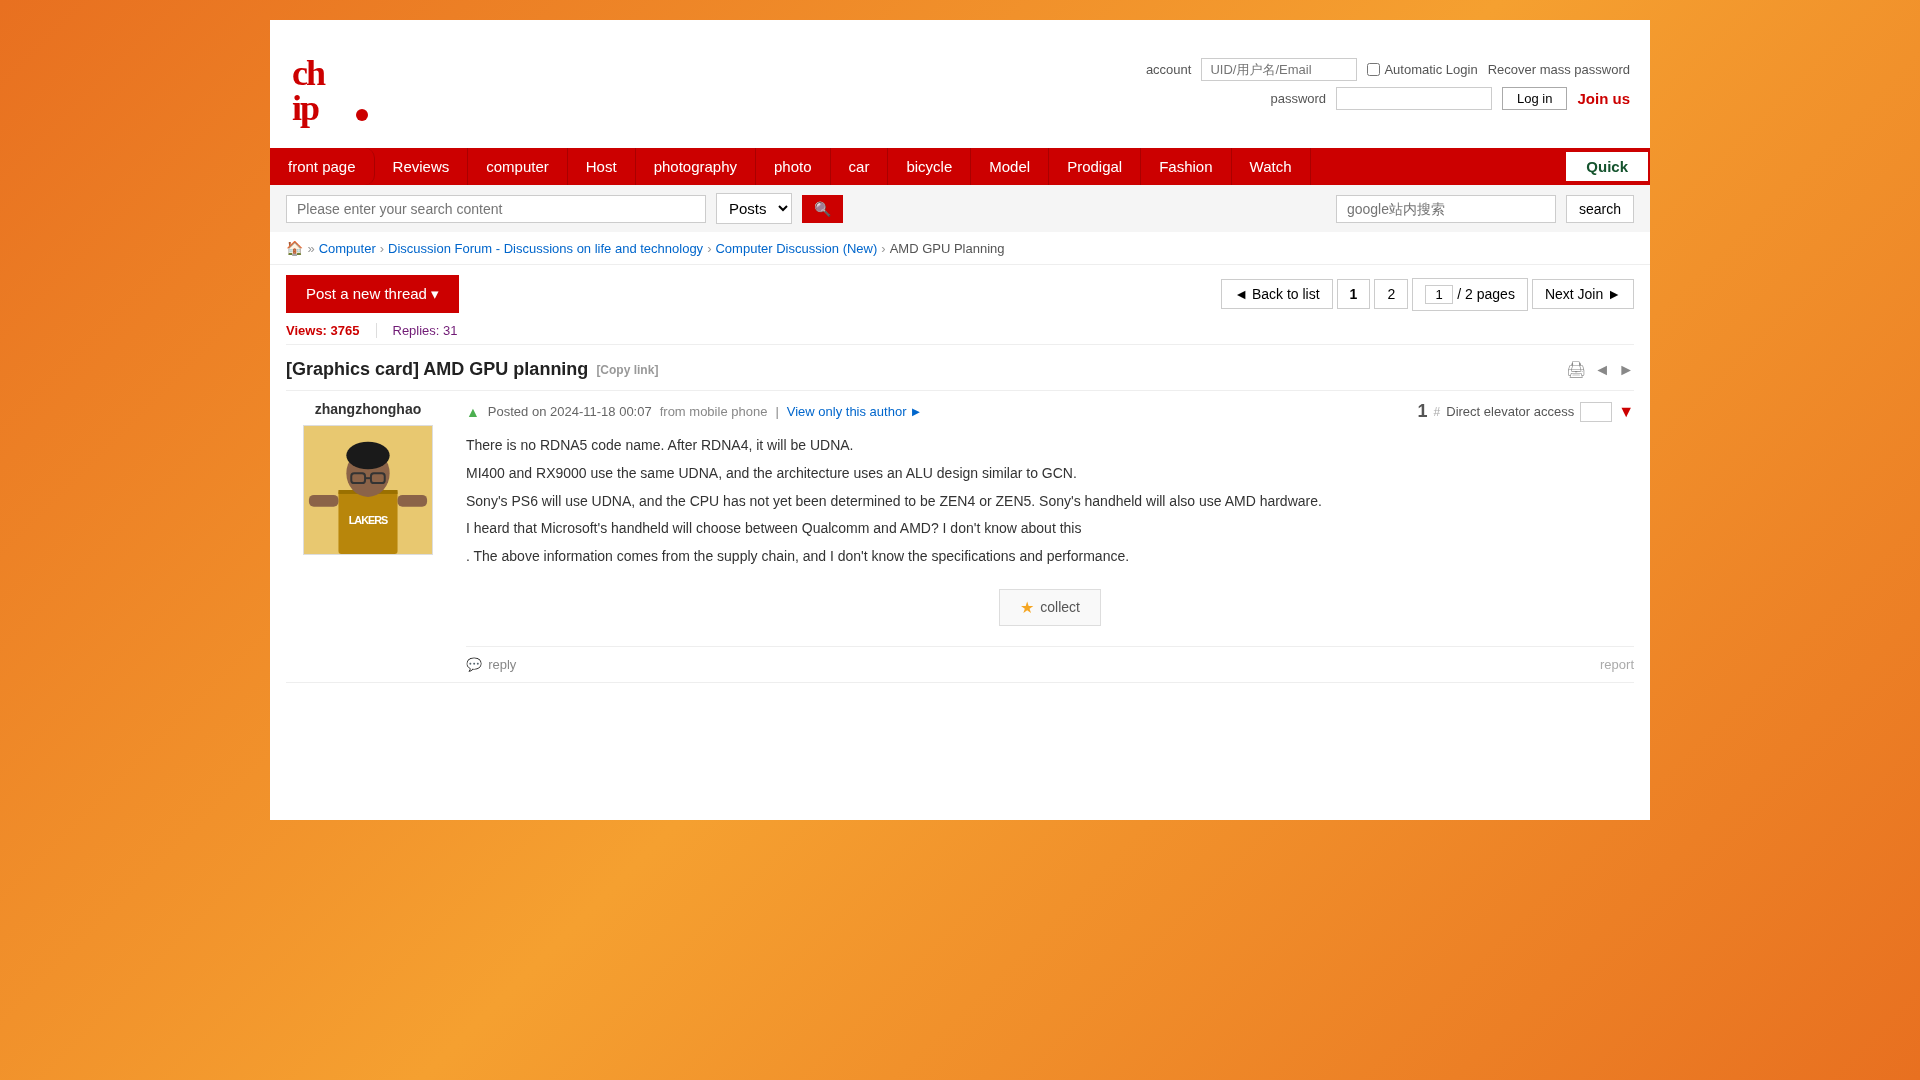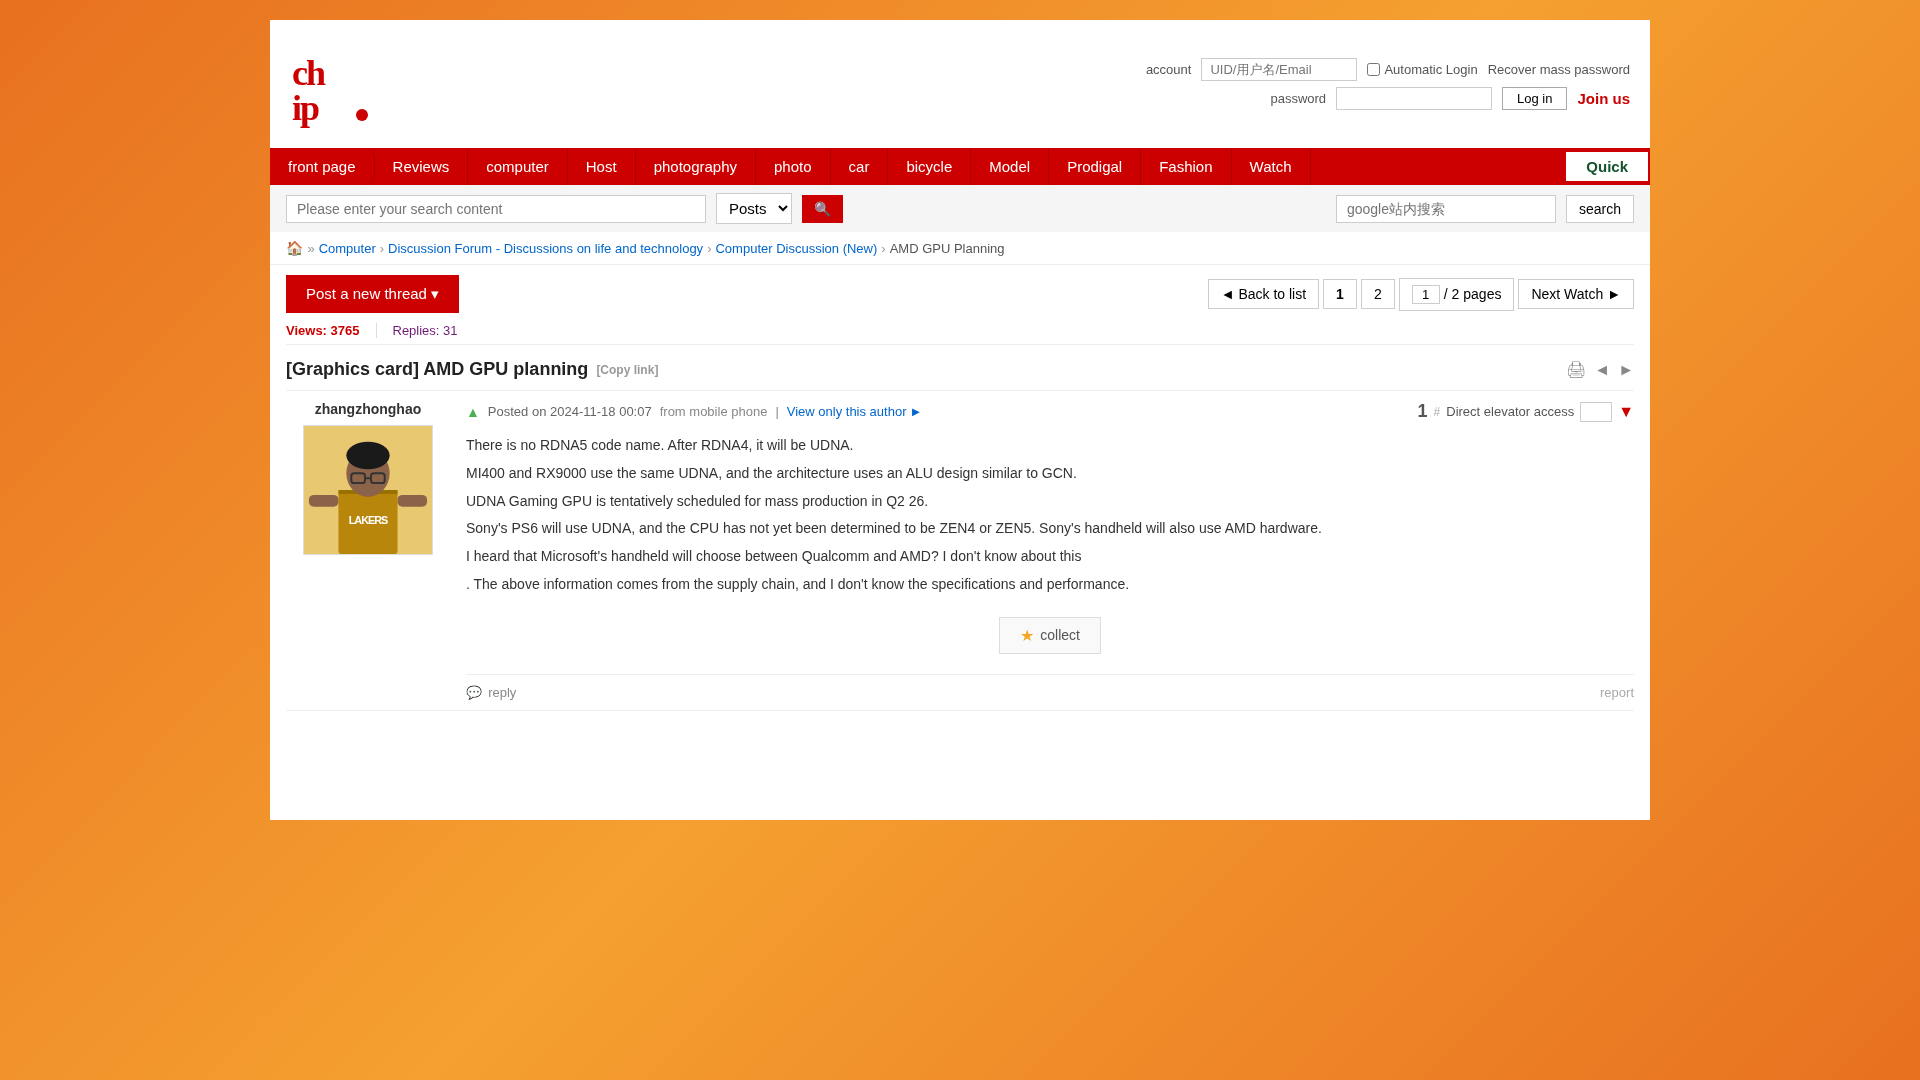--- a/index.html
+++ b/index.html
@@ -497,21 +497,21 @@
     <button class="post-new-btn">Post a new thread ▾</button>
     <div class="pagination">
       <button class="page-btn">◄ Back to list</button>
       <button class="page-btn-active">1</button>
       <button class="page-btn">2</button>
       <div class="page-info">
         <input class="page-input-small" value="1" type="text" style="">
         <span>/</span>
         <span>2 pages</span>
       </div>
-      <button class="page-btn">Next Watch ►</button>
+      <button class="page-btn">Next Join ►</button>
     </div>
   </div>
 
   <div class="thread-area">
 
     <div class="stats-bar">
       <span class="stats-views">
         <span>Views:</span>
         <span>3765</span>
       </span>
@@ -579,21 +579,20 @@
             <span class="post-num-label">#</span>
             <span>Direct elevator access</span>
             <input class="elevator-input" type="text" style="">
             <span class="elevator-btn">▼</span>
           </div>
         </div>
 
         <div class="post-body">
           <p>There is no RDNA5 code name. After RDNA4, it will be UDNA.</p>
           <p>MI400 and RX9000 use the same UDNA, and the architecture uses an ALU design similar to GCN.</p>
-          <p>UDNA Gaming GPU is tentatively scheduled for mass production in Q2 26.</p>
           <p>Sony's PS6 will use UDNA, and the CPU has not yet been determined to be ZEN4 or ZEN5. Sony's handheld will also use AMD hardware.</p>
           <p>I heard that Microsoft's handheld will choose between Qualcomm and AMD? I don't know about this</p>
           <p>. The above information comes from the supply chain, and I don't know the specifications and performance.</p>
         </div>
 
         <div class="collect-btn">
           <button class="collect-inner">
             <span class="star-icon">★</span>
             <span>collect</span>
           </button>

